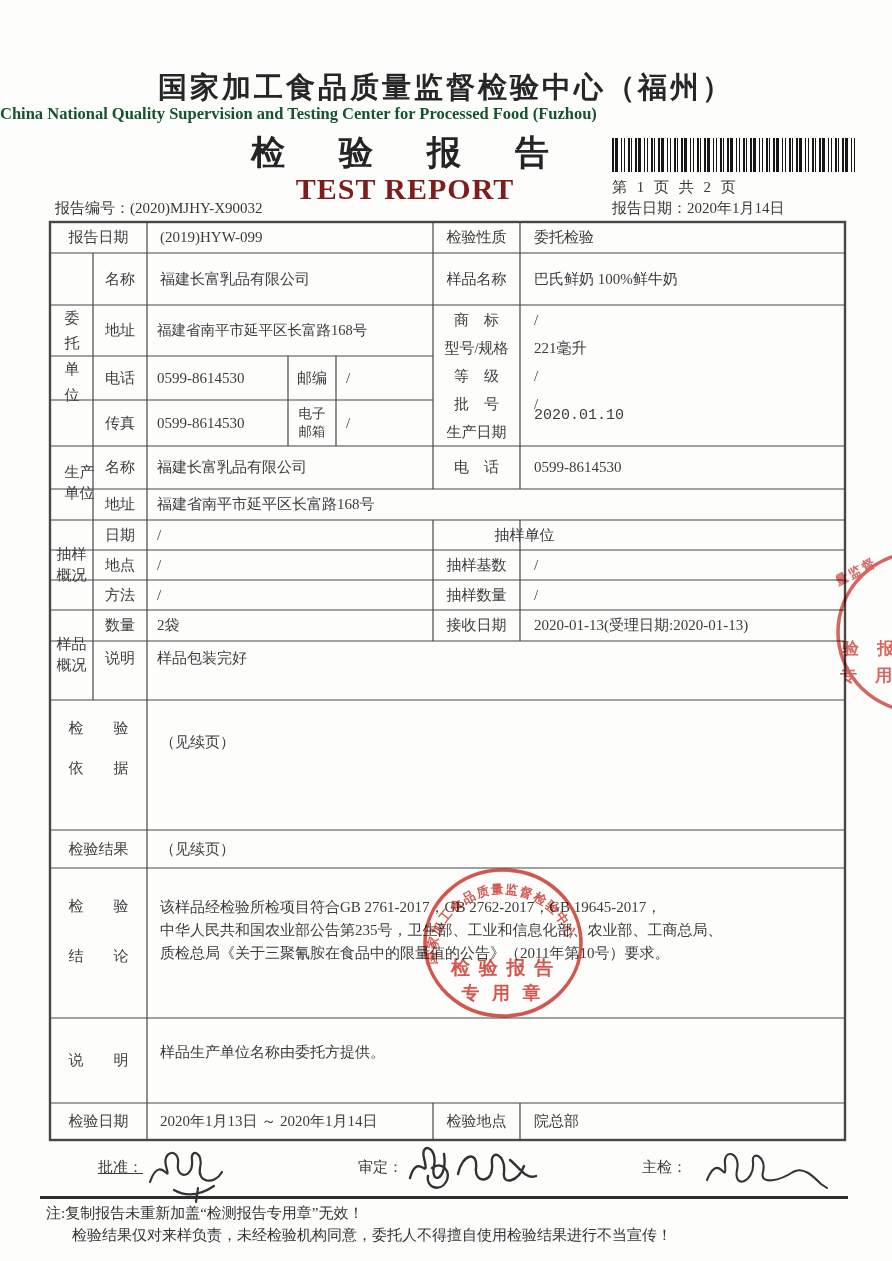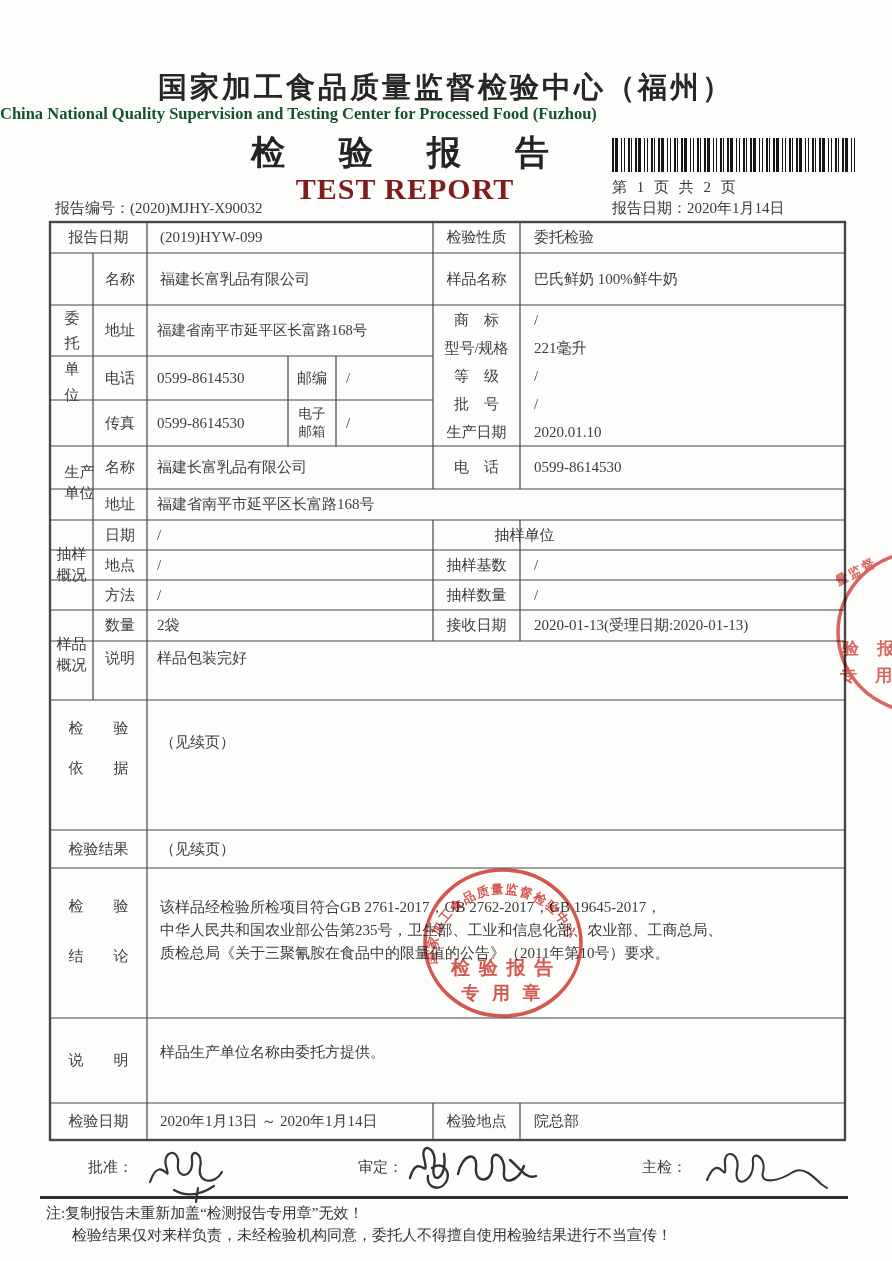--- a/index.html
+++ b/index.html
@@ -100,21 +100,21 @@
   <div class="cell val" style="left:532px;top:253px;width:305px;height:52px;">巴氏鲜奶 100%鲜牛奶</div>
   <div class="cell lblc" style="left:433px;top:306px;width:87px;height:28px;">商　标</div>
   <div class="cell val" style="left:532px;top:306px;width:305px;height:28px;">/</div>
   <div class="cell lblc" style="left:433px;top:334px;width:87px;height:28px;">型号/规格</div>
   <div class="cell val" style="left:532px;top:334px;width:305px;height:28px;">221毫升</div>
   <div class="cell lblc" style="left:433px;top:362px;width:87px;height:28px;">等　级</div>
   <div class="cell val" style="left:532px;top:362px;width:305px;height:28px;">/</div>
   <div class="cell lblc" style="left:433px;top:390px;width:87px;height:28px;">批　号</div>
   <div class="cell val" style="left:532px;top:390px;width:305px;height:28px;">/</div>
   <div class="cell lblc" style="left:433px;top:418px;width:87px;height:28px;">生产日期</div>
-  <div class="cell val" style="left:532px;top:418px;width:305px;height:28px;">2020.01.10</div>
+  <div class="cell val" style="left:532px;top:402px;width:305px;height:28px;font-family:Liberation Mono, monospace;">2020.01.10</div>
 
   <div class="cell lblc" style="left:50px;top:446px;width:43px;height:74px;margin-left:8px;">
     <span class="wraplabel">生产单位</span>
   </div>
   <div class="cell lblc" style="left:93px;top:446px;width:54px;height:43px;">名称</div>
   <div class="cell val" style="left:155px;top:446px;width:278px;height:43px;">福建长富乳品有限公司</div>
   <div class="cell lblc" style="left:433px;top:446px;width:87px;height:43px;">电　话</div>
   <div class="cell val" style="left:532px;top:446px;width:305px;height:43px;">0599-8614530</div>
   <div class="cell lblc" style="left:93px;top:489px;width:54px;height:31px;">地址</div>
   <div class="cell val" style="left:155px;top:489px;width:600px;height:31px;">福建省南平市延平区长富路168号</div>
@@ -178,21 +178,21 @@
     <text x="88" y="137" text-anchor="middle" font-size="18" font-weight="700" fill="#cf4138" letter-spacing="4">专 用 章</text>
   </svg>
 
   <svg class="abs" style="left:836px;top:548px;mix-blend-mode:multiply;opacity:.8;" width="56" height="170" viewBox="0 0 56 170" xmlns="http://www.w3.org/2000/svg">
     <ellipse cx="84" cy="84" rx="82" ry="80" fill="none" stroke="#cf4138" stroke-width="3.6"></ellipse>
     <text x="2" y="38" font-size="13" font-weight="700" fill="#cf4138" letter-spacing="2" transform="rotate(-28 2 38)">量监督</text>
     <text x="6" y="106" font-size="17" font-weight="700" fill="#cf4138" letter-spacing="7">验 报</text>
     <text x="4" y="133" font-size="17" font-weight="700" fill="#cf4138" letter-spacing="7">专 用</text>
   </svg>
 
-  <div class="sig-label" style="left:88px;top:1158px;">批准：</div>
+  <div class="sig-label" style="left:98px;top:1158px;text-decoration:underline;">批准：</div>
   <svg class="abs" style="left:140px;top:1142px;" width="120" height="62" viewBox="0 0 120 62" xmlns="http://www.w3.org/2000/svg">
     <path d="M10 40 C20 10 32 46 26 24 C22 8 40 6 38 22 C36 38 54 36 52 18 C50 6 64 10 60 26 C57 40 74 44 82 30 M34 48 C48 56 62 52 74 44 M58 46 L56 60" fill="none" stroke="#343434" stroke-width="2.2" stroke-linecap="round"></path>
   </svg>
   <div class="sig-label" style="left:358px;top:1158px;">审定：</div>
   <svg class="abs" style="left:402px;top:1138px;" width="145" height="64" viewBox="0 0 145 64" xmlns="http://www.w3.org/2000/svg">
     <path d="M8 40 C16 12 28 46 22 20 C18 4 36 8 32 28 C28 48 46 42 42 16 M30 30 C40 22 50 34 44 44 C38 54 24 50 26 38 M56 36 C60 16 76 12 74 30 C72 46 92 46 90 26 C88 10 104 16 102 34 C100 48 116 44 122 28 M108 22 C118 30 124 42 134 38" fill="none" stroke="#313131" stroke-width="2.4" stroke-linecap="round"></path>
   </svg>
   <div class="sig-label" style="left:642px;top:1158px;">主检：</div>
   <svg class="abs" style="left:695px;top:1142px;" width="140" height="60" viewBox="0 0 140 60" xmlns="http://www.w3.org/2000/svg">
     <path d="M12 38 C24 8 32 46 30 22 C28 6 46 10 42 28 C38 48 60 40 58 20 C56 8 72 14 68 30 C64 44 86 38 98 30 C108 24 118 34 126 42 L132 46" fill="none" stroke="#353535" stroke-width="2.1" stroke-linecap="round"></path>

